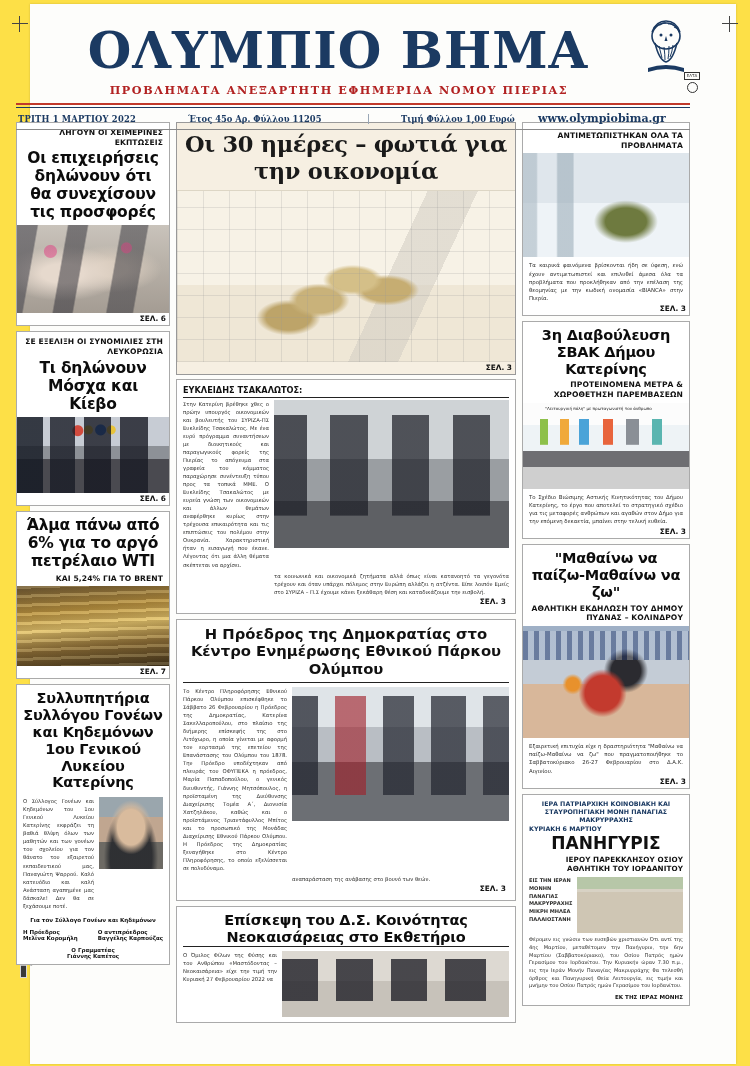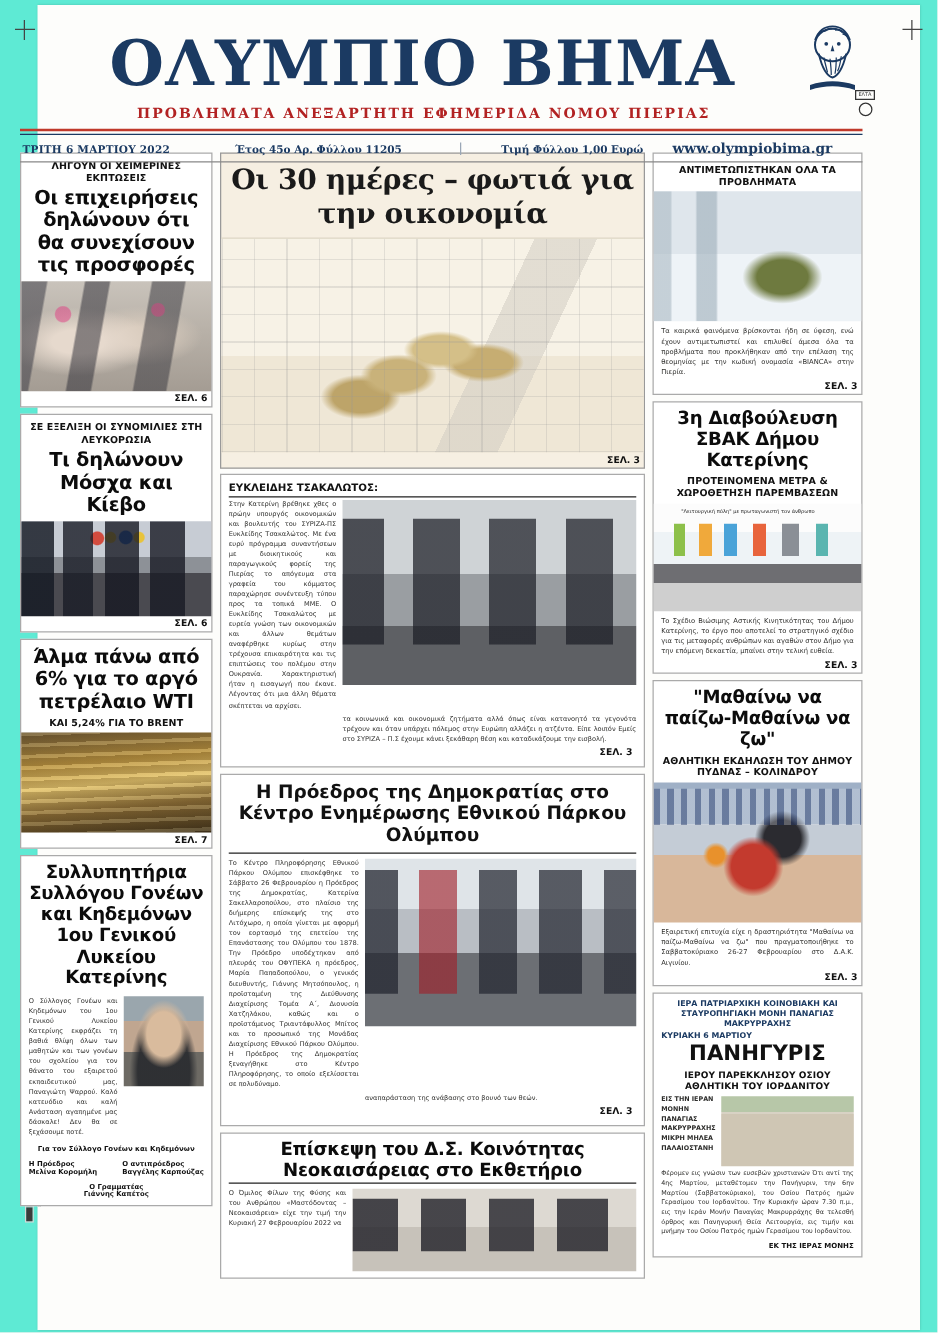--- a/index.html
+++ b/index.html
@@ -5,21 +5,21 @@
   * { box-sizing: border-box; margin: 0; padding: 0; }
   html, body {
     width: 750px; height: 1066px;
     background: #efefef;
     font-family: "DejaVu Sans", sans-serif;
     overflow: hidden;
   }
   .page-canvas {
     position: relative;
     width: 750px; height: 1066px;
-    background: #5eead4;
+    background: #fde047;
   }
   
   .paper {
     position: absolute;
     left: 30px; top: 4px;
     width: 706px; height: 1060px;
     background: #fdfdfb;
     box-shadow: 0 0 2px rgba(0,0,0,.18);
   }
   .reg-mark {
@@ -101,21 +101,21 @@
   
   .grid { display: flex; gap: 6px; margin-top: 4px; }
   .col-left  { width: 154px; flex: 0 0 154px; }
   .col-mid   { width: 340px; flex: 0 0 340px; }
   .col-right { width: 164px; flex: 1; }
 
   .block { border: .8px solid #aaa; background: #fff; margin-bottom: 5px; }
   .pad { padding: 5px 6px; }
 
   .kicker {
-    font-size: 7.6px; font-weight: bold; text-align: center;
+    font-size: 7.6px; font-weight: bold; text-align: right;
     color: #111; line-height: 1.28; letter-spacing: .1px;
   }
   .hl {
     text-align: center; font-weight: bold; color: #0c0c0c;
     line-height: 1.16; letter-spacing: -.2px;
   }
   .hl-l { font-size: 15.5px; }
   .hl-m { font-size: 14.5px; }
   .sel {
     text-align: right; font-size: 7.4px; font-weight: bold;
@@ -380,21 +380,21 @@
 
       <div class="elta">
         <div class="elta-box">ΕΛΤΑ</div>
         <div class="elta-circ"></div>
       </div>
 
       <div class="mast-rule"></div>
       <div class="mast-rule2"></div>
 
       <div class="mast-info">
-        <span class="date">ΤΡΙΤΗ 6 ΜΑΡΤΙΟΥ 2022</span>
+        <span class="date">ΤΡΙΤΗ 1 ΜΑΡΤΙΟΥ 2022</span>
         <span class="issue">Έτος 45ο Αρ. Φύλλου 11205</span>
         <span class="price">Τιμή Φύλλου 1,00 Ευρώ</span>
         <span class="site">www.olympiobima.gr</span>
       </div>
       <div style="height:.8px;background:#888;"></div>
     </div>
 
     <div class="grid">
 
       <div class="col-left">

